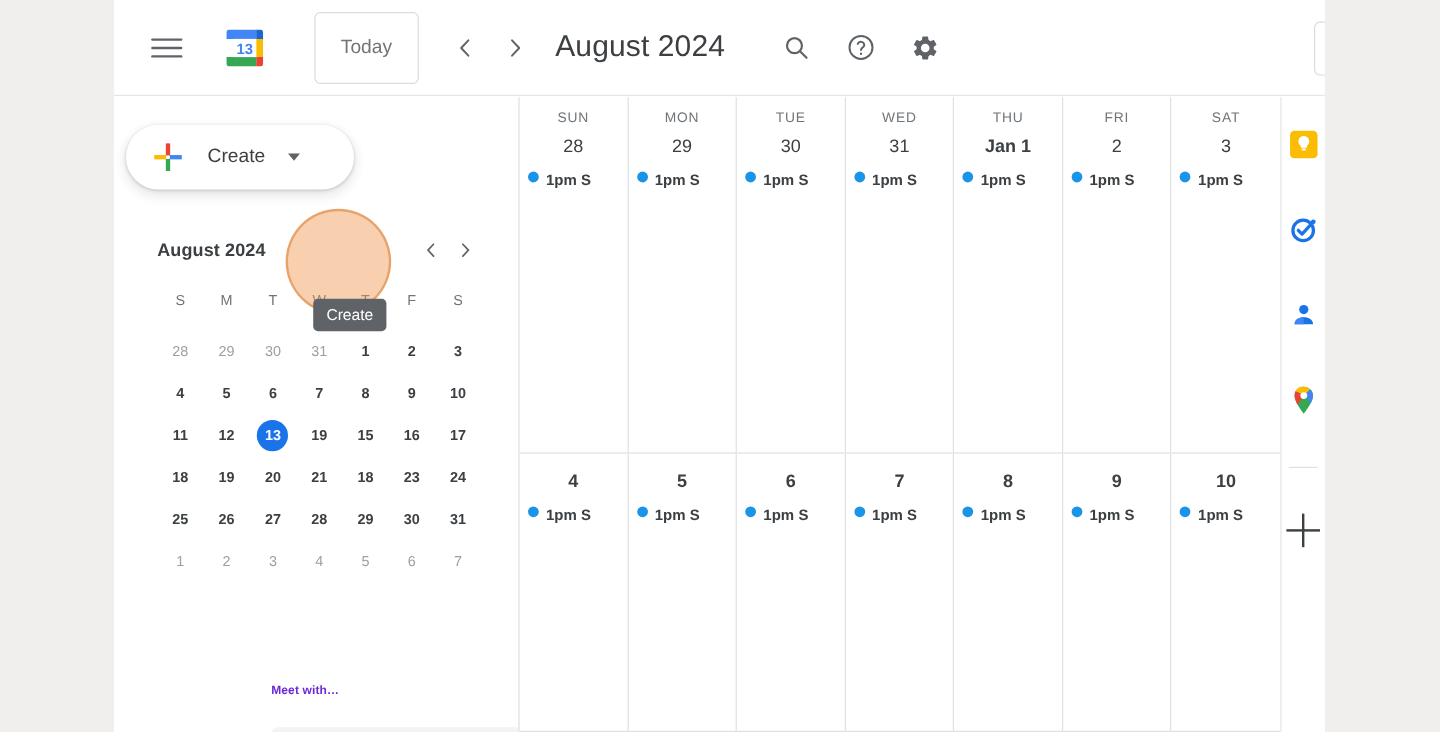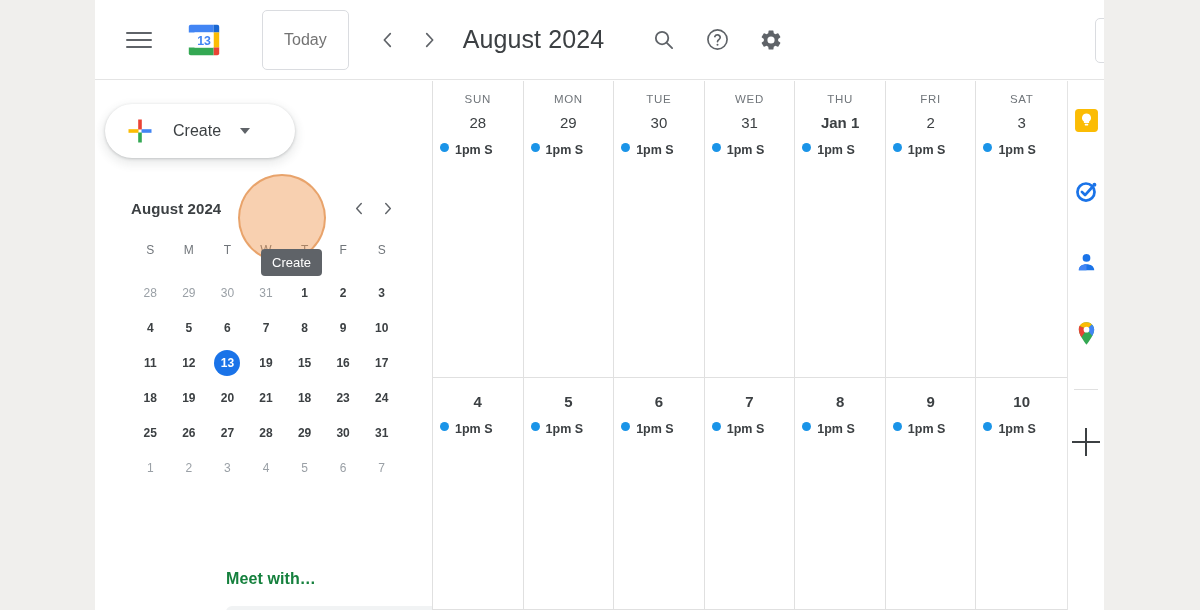--- a/index.html
+++ b/index.html
@@ -279,22 +279,22 @@
     justify-content: center;
   }
   .mini-day.other .pill { color: #9aa0a6; font-weight: normal; }
   .mini-day.today .pill { background: #1a73e8; color: #fff; }
 
   
   .meet-title {
     position: absolute;
     left: 131px;
     top: 489px;
-    font-size: 16px;
-    color: #15803d;
+    font-size: 10px;
+    color: #6d28d9;
     font-weight: bold;
     letter-spacing: 0.1px;
   }
   .meet-search {
     position: absolute;
     left: 131px;
     top: 525px;
     width: 254px;
     height: 44px;
     background: #f1f3f4;

